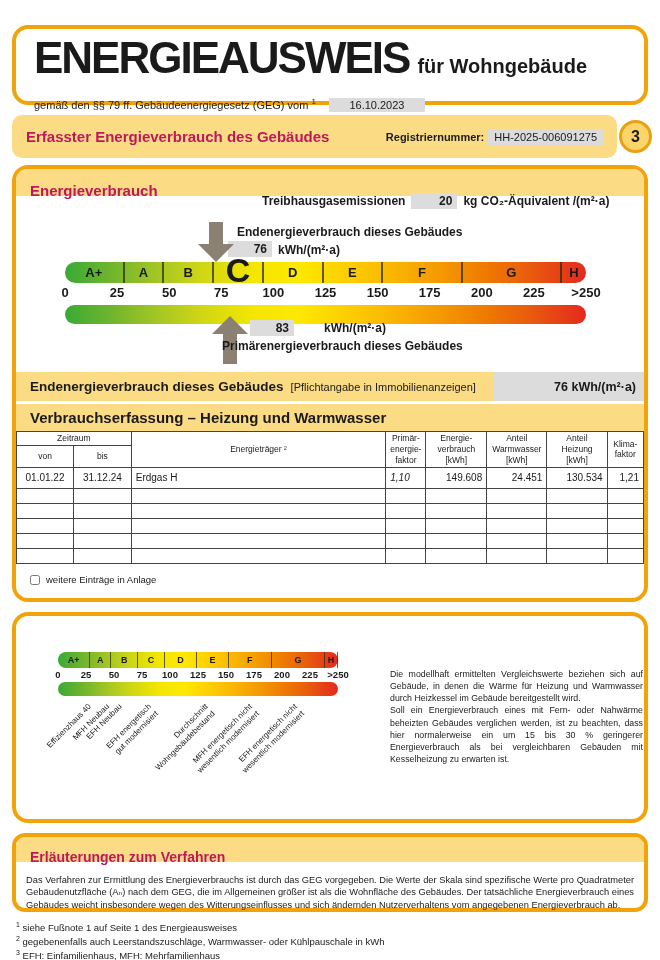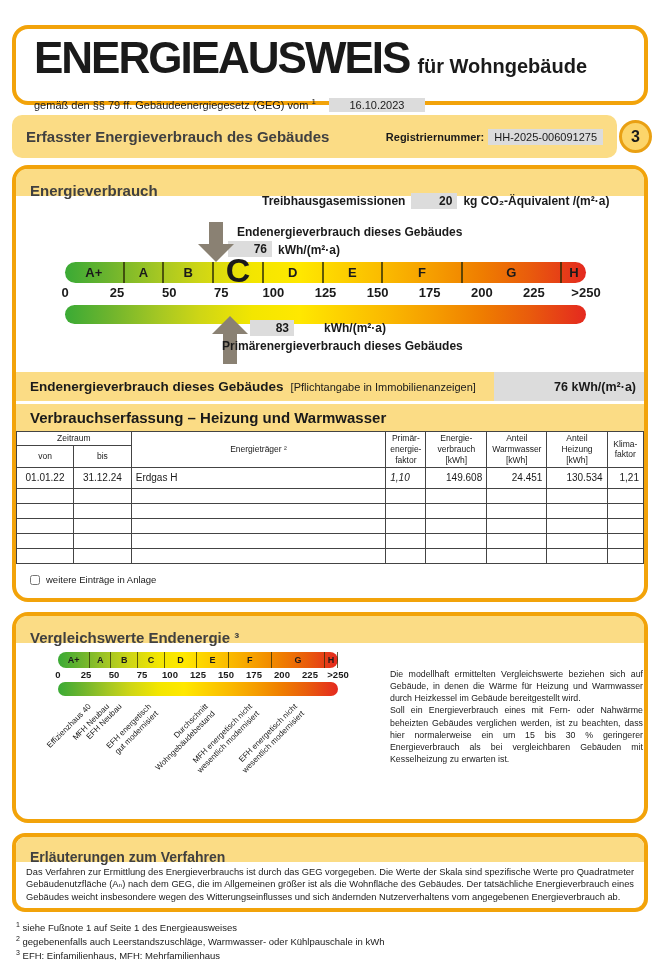--- a/index.html
+++ b/index.html
@@ -4,21 +4,21 @@
 <style>
   * { margin:0; padding:0; box-sizing:border-box; }
   html,body { width:660px; height:960px; background:#fff;
     font-family:"Liberation Sans","DejaVu Sans",sans-serif; color:#1a1a1a; }
   body { position:relative; overflow:hidden; }
 
   .box { position:absolute; left:12px; width:636px; background:#fff;
     border:4px solid #f2a30a; border-radius:16px; }
   .box-head { background:#fbdc85; height:27px; line-height:27px; padding:8px 14px;
     border-radius:11px 11px 0 0; font-weight:bold; font-size:15px; }
-  .red { color:#404040; }
+  .red { color:#be185d; }
   .graybox { background:#dcdcdc; display:inline-block; text-align:right; }
 
   
   #header-box { top:25px; height:80px; padding:6px 18px 0 18px; }
   #main-title { font-size:44px; font-weight:bold; letter-spacing:-2px; line-height:46px; white-space:nowrap; }
   #main-subtitle { font-size:20px; letter-spacing:0; font-weight:bold; margin-left:8px; }
   #law-line { font-size:11px; margin-top:8px; }
   #law-line sup { font-size:8px; }
   #date-box { width:96px; font-size:11px; text-align:center; padding:1px 0; margin-left:10px; }
 
@@ -104,21 +104,21 @@
   #cmp-labels { position:absolute; left:0; top:84px; width:628px; height:115px; }
   #cmp-labels .rlabel { position:absolute; top:2px; font-size:8px; line-height:1.2;
     white-space:pre-line; text-align:right; transform-origin:100% 0;
     transform:rotate(-45deg); }
   #cmp-text { position:absolute; left:374px; top:52px; width:253px;
     font-size:8.8px; line-height:1.38; text-align:justify; }
 
   
   #exp-box { top:833px; height:79px; border-radius:13px; }
   #exp-box .box-head { height:25px; line-height:25px; font-size:14px; border-radius:9px 9px 0 0; }
-  #exp-text { font-size:9.3px; line-height:1.32; padding:4px 10px 0 10px; text-align:justify; }
+  #exp-text { font-size:9.3px; line-height:1.32; padding:12px 10px 0 10px; text-align:justify; }
 
   
   #footnotes { position:absolute; left:16px; top:921px; font-size:9.5px; }
   #footnotes .fn { margin-bottom:2px; }
   #footnotes sup { font-size:7px; }
 </style>
 </head>
 <body>
 
 <div class="box" id="header-box">
@@ -298,21 +298,20 @@
       </tbody>
     </table>
 
   <div id="cons-checkbox-row">
     <input type="checkbox" style="">
     <span>weitere Einträge in Anlage</span>
   </div>
 </div>
 
 <div class="box" id="cmp-box">
-  <div class="box-head red">Vergleichswerte Endenergie ³</div>
   <div class="scale-band grad" id="cmp-band">
       <span class="seg" style="left: 0%; width: 11.4504%;">A+</span>
       <span class="seg" style="left: 11.4504%; width: 7.63359%;">A</span>
       <span class="seg" style="left: 19.084%; width: 9.54198%;">B</span>
       <span class="seg" style="left: 28.626%; width: 9.54198%;">C</span>
       <span class="seg" style="left: 38.1679%; width: 11.4504%;">D</span>
       <span class="seg" style="left: 49.6183%; width: 11.4504%;">E</span>
       <span class="seg" style="left: 61.0687%; width: 15.2672%;">F</span>
       <span class="seg" style="left: 76.3359%; width: 19.084%;">G</span>
       <span class="seg" style="left: 95.4198%; width: 4.58015%;">H</span>

